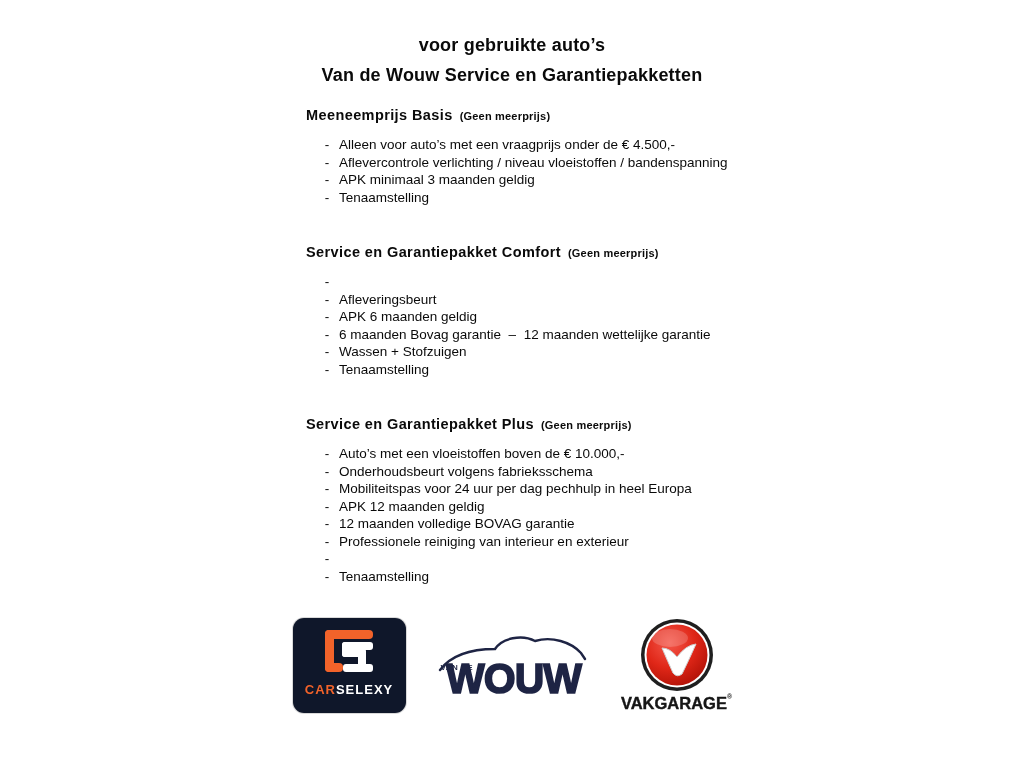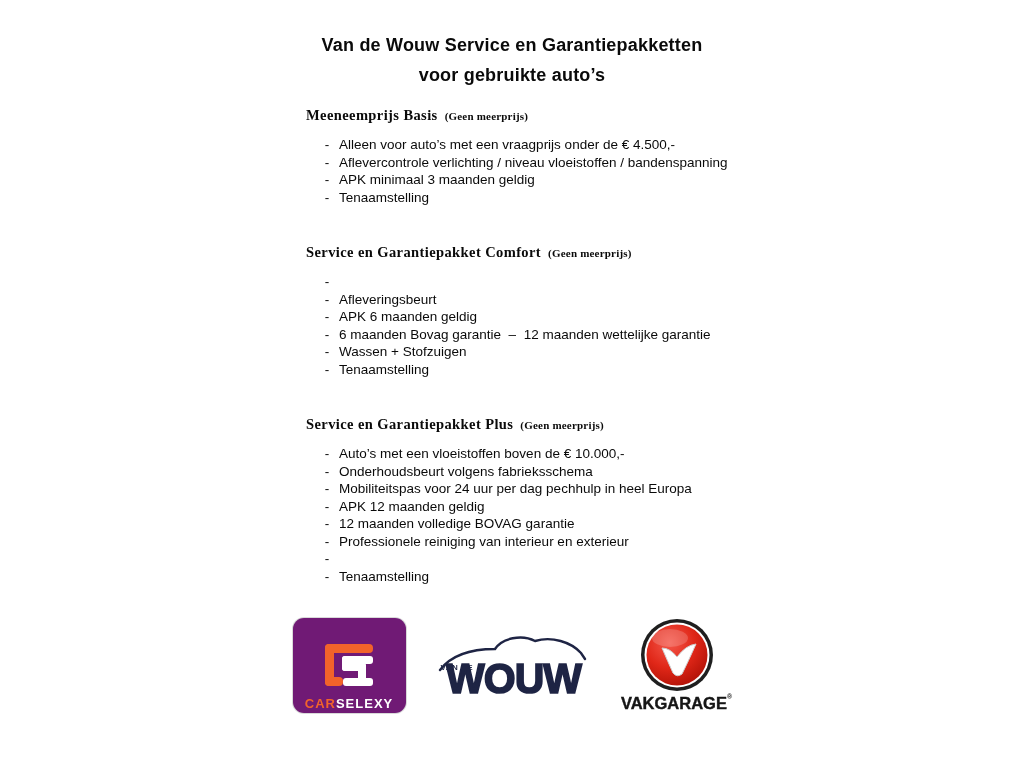--- a/index.html
+++ b/index.html
@@ -18,21 +18,21 @@
   }
   .title-line{
     font-size:18px;font-weight:bold;line-height:30px;letter-spacing:.2px;
   }
   
   .content{
     position:absolute;left:306px;top:106px;width:470px;
   }
   .pkg + .pkg{margin-top:37px;}
   .pkg h2{
-    margin:0;font-size:14.5px;font-weight:bold;letter-spacing:.4px;line-height:18px;font-family:Liberation Serif, serif;
+    margin:0;font-size:14.5px;font-weight:bold;letter-spacing:.4px;line-height:18px;
   }
   .pkg h2 .note{
     font-size:11px;font-weight:bold;letter-spacing:.2px;margin-left:7px;
   }
   .pkg ul{
     list-style:none;margin:11px 0 0 0;padding:0;
   }
   .pkg li{
     display:flex;font-size:13.5px;line-height:17.5px;
   }
@@ -41,24 +41,24 @@
   }
   .pkg li .li-text{white-space:pre-wrap;text-align:center;}
   
   .logos{
     position:absolute;top:618px;left:0;width:100%;
     display:flex;justify-content:center;align-items:center;gap:32px;
   }
   
   .carselexy{
     width:113px;height:95px;border-radius:11px;
-    background:#701a75;
+    background:#0f172a;
     box-shadow:0 0 0 1px #d9d9d9;
     display:flex;flex-direction:column;align-items:center;
-    padding-top:23px;box-sizing:border-box;
+    padding-top:9px;box-sizing:border-box;
   }
   .carselexy .name{
     margin-top:5px;font-size:13px;font-weight:bold;letter-spacing:1px;
   }
   .carselexy .name .part-orange{color:#f2632a;}
   .carselexy .name .part-white{color:#ffffff;}
   
   .wouw{
     position:relative;width:152px;height:68px;
   }
@@ -88,22 +88,22 @@
     font-size:7px;font-weight:bold;vertical-align:top;position:relative;top:-1px;
     -webkit-text-stroke:0;
   }
 </style>
 </head>
 <body>
 
 <div class="page">
 
   <header class="title-block">
+    <div class="title-line">voor gebruikte auto’s</div>
     <div class="title-line">Van de Wouw Service en Garantiepakketten</div>
-    <div class="title-line">voor gebruikte auto’s</div>
   </header>
 
   <main class="content">
 
     <section class="pkg">
       <h2>
         <span>Meeneemprijs Basis</span><span class="note">(Geen meerprijs)</span>
       </h2>
       <ul>
           <li>

